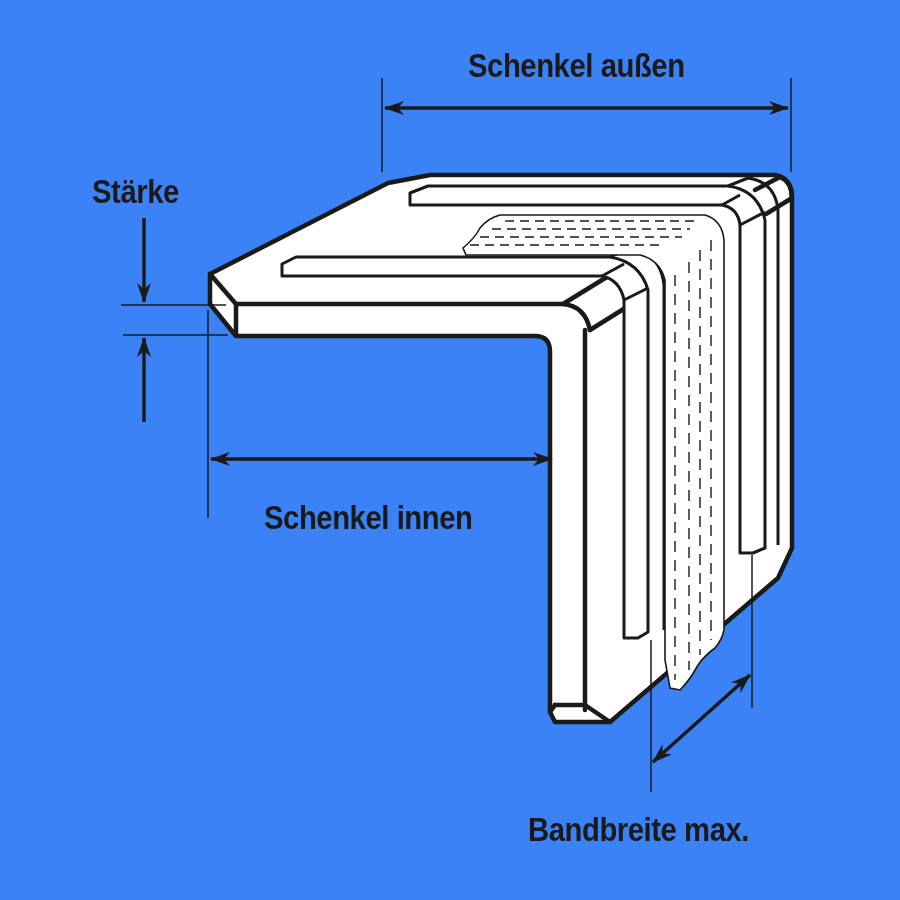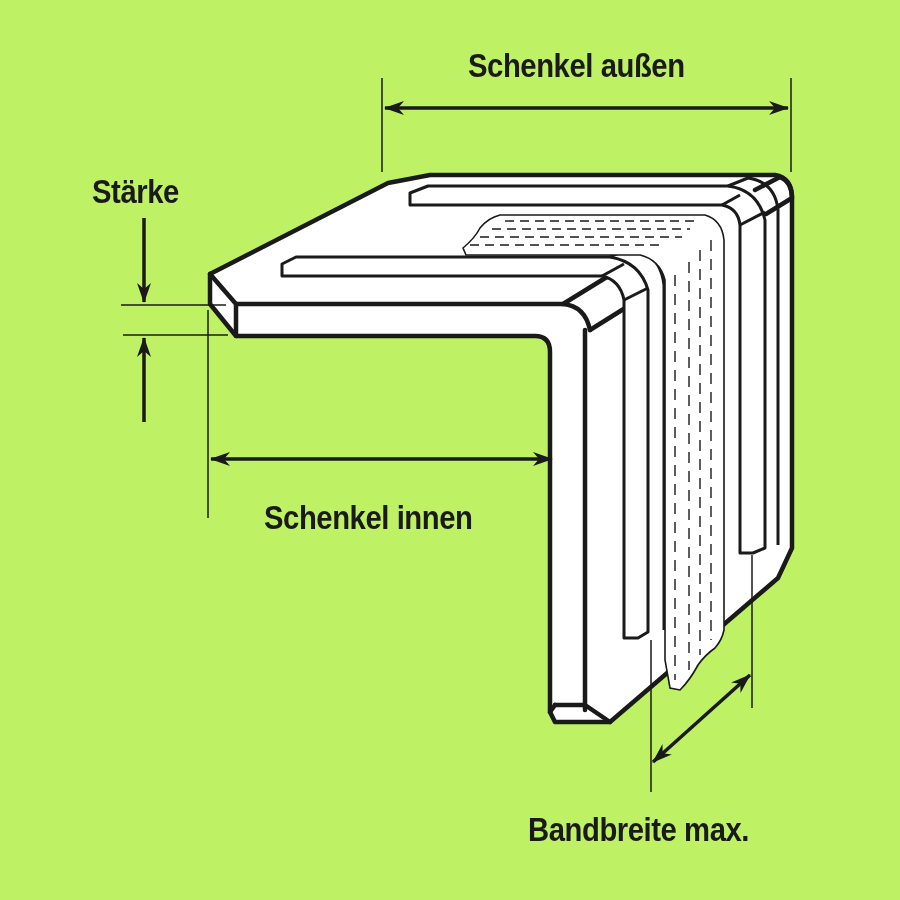--- a/index.html
+++ b/index.html
@@ -1,20 +1,20 @@
 <!DOCTYPE html>
 <html><head>
   <meta charset="utf-8">
   <style>
     html, body { margin: 0; padding: 0; background: #ffffff; }
     .canvas {
       position: relative;
       width: 900px;
       height: 900px;
-      background: #bef264;
+      background: #3b82f6;
       overflow: hidden;
     }
     svg.drawing { position: absolute; left: 0; top: 0; }
     .label {
       position: absolute;
       font-family: "Liberation Sans", "DejaVu Sans", sans-serif;
       font-weight: bold;
       color: #1a1a1a;
       font-size: 34px;
       letter-spacing: -0.5px;

